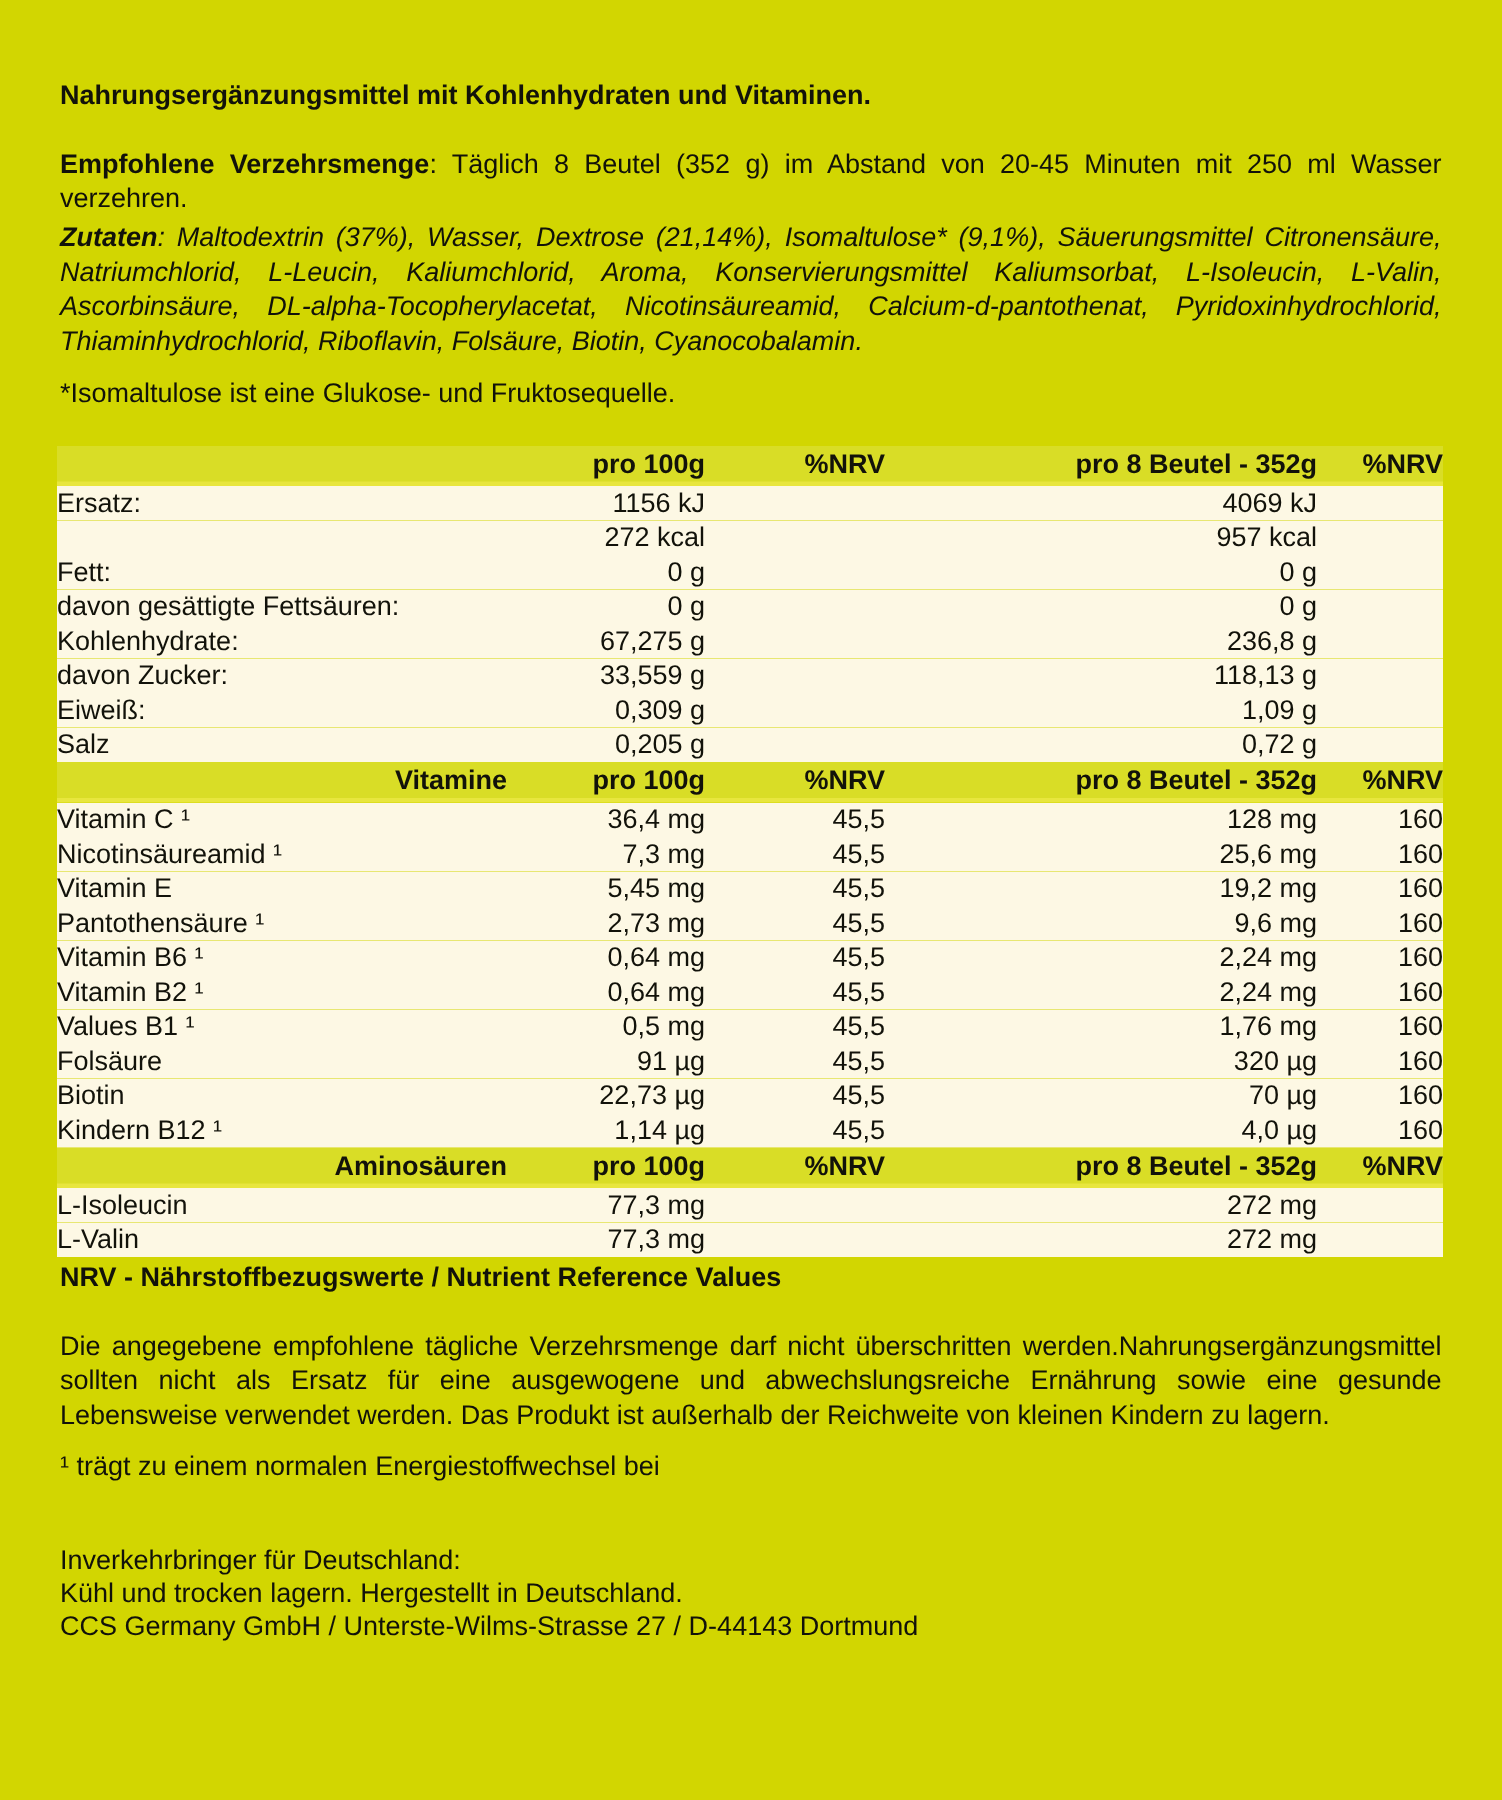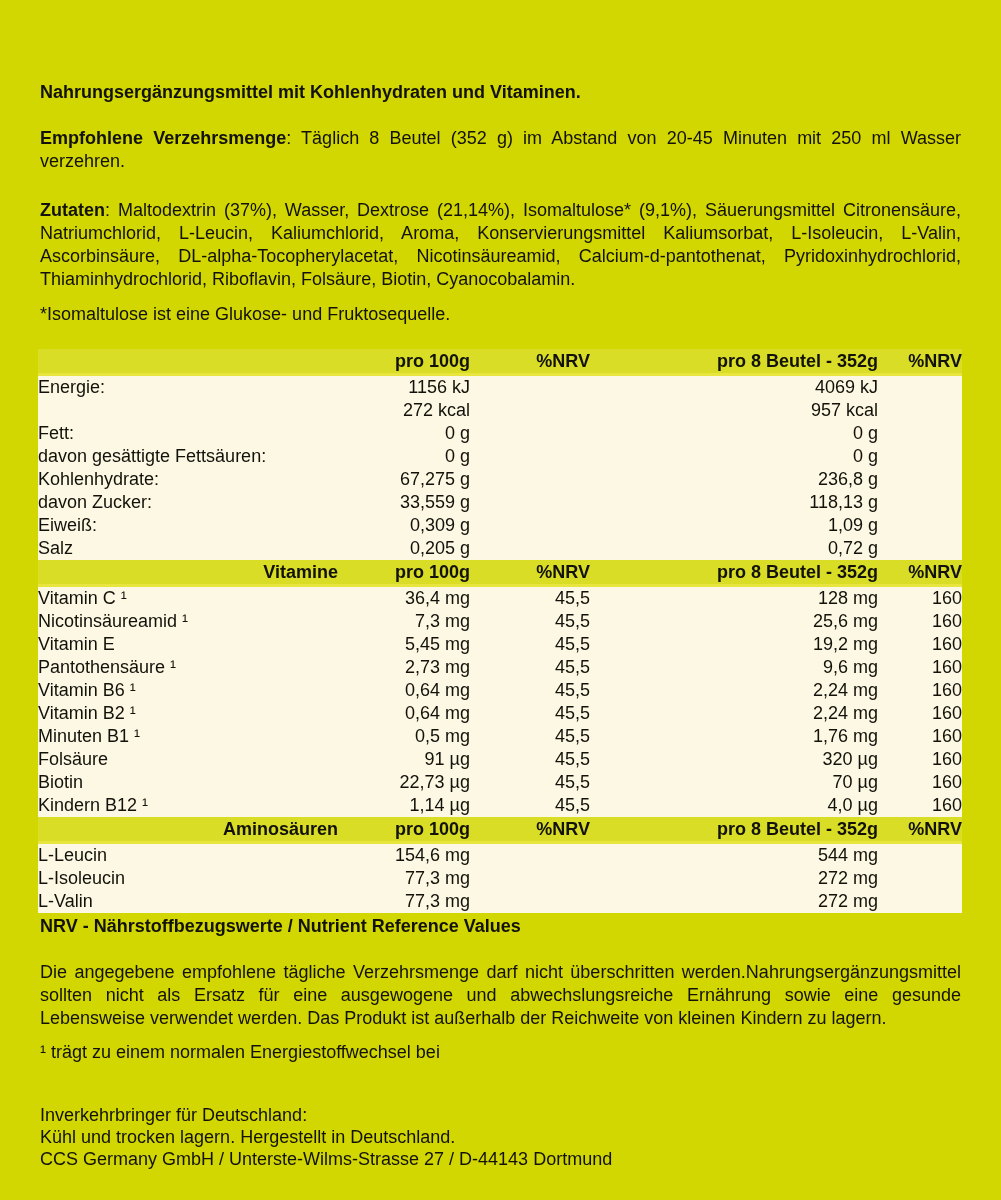--- a/index.html
+++ b/index.html
@@ -11,26 +11,26 @@
   }
   *{box-sizing:border-box;}
   html,body{margin:0;padding:0;}
   body{
     width:1001px;height:1200px;overflow:hidden;
     background:var(--bg);
     color:var(--txt);
     font-family:"Liberation Sans", sans-serif;
     font-size:18px;line-height:23px;
   }
-  .page{width:1001px;height:1200px;padding:81px 40px 0;}
+  .page{width:1001px;height:1200px;padding:52px 40px 0;}
   p{margin:0;}
   .title{font-weight:bold;}
   .para{text-align:justify;}
   .p-dosage{margin-top:23px;}
-  .p-ingredients{margin-top:26px;}
+  .p-ingredients{margin-top:3px;font-style:italic;}
   .p-note{margin-top:12px;}
   table.nutri{
     border-collapse:collapse;table-layout:fixed;
     width:924px;margin-left:-2px;margin-top:23px;
   }
   table.nutri td{
     padding:0;height:23px;line-height:23px;
     background:var(--body);
     overflow:hidden;white-space:nowrap;
   }
@@ -73,21 +73,21 @@
     </colgroup>
     <tbody>
         <tr class="hdr">
           <td class="c-name"></td>
           <td class="c-num">pro 100g</td>
           <td class="c-num">%NRV</td>
           <td class="c-num">pro 8 Beutel - 352g</td>
           <td class="c-num c-last">%NRV</td>
         </tr>
         <tr class="row">
-          <td class="c-name">Energie:</td>
+          <td class="c-name">Ersatz:</td>
           <td class="c-num">1156 kJ</td>
           <td class="c-num"></td>
           <td class="c-num">4069 kJ</td>
           <td class="c-num c-last"></td>
         </tr>
         <tr class="row">
           <td class="c-name"></td>
           <td class="c-num">272 kcal</td>
           <td class="c-num"></td>
           <td class="c-num">957 kcal</td>
@@ -178,21 +178,21 @@
           <td class="c-num c-last">160</td>
         </tr>
         <tr class="row">
           <td class="c-name">Vitamin B2 ¹</td>
           <td class="c-num">0,64 mg</td>
           <td class="c-num">45,5</td>
           <td class="c-num">2,24 mg</td>
           <td class="c-num c-last">160</td>
         </tr>
         <tr class="row">
-          <td class="c-name">Minuten B1 ¹</td>
+          <td class="c-name">Values B1 ¹</td>
           <td class="c-num">0,5 mg</td>
           <td class="c-num">45,5</td>
           <td class="c-num">1,76 mg</td>
           <td class="c-num c-last">160</td>
         </tr>
         <tr class="row">
           <td class="c-name">Folsäure</td>
           <td class="c-num">91 µg</td>
           <td class="c-num">45,5</td>
           <td class="c-num">320 µg</td>
@@ -213,27 +213,20 @@
           <td class="c-num c-last">160</td>
         </tr>
         <tr class="hdr">
           <td class="c-name">Aminosäuren</td>
           <td class="c-num">pro 100g</td>
           <td class="c-num">%NRV</td>
           <td class="c-num">pro 8 Beutel - 352g</td>
           <td class="c-num c-last">%NRV</td>
         </tr>
         <tr class="row">
-          <td class="c-name">L-Leucin</td>
-          <td class="c-num">154,6 mg</td>
-          <td class="c-num"></td>
-          <td class="c-num">544 mg</td>
-          <td class="c-num c-last"></td>
-        </tr>
-        <tr class="row">
           <td class="c-name">L-Isoleucin</td>
           <td class="c-num">77,3 mg</td>
           <td class="c-num"></td>
           <td class="c-num">272 mg</td>
           <td class="c-num c-last"></td>
         </tr>
         <tr class="row">
           <td class="c-name">L-Valin</td>
           <td class="c-num">77,3 mg</td>
           <td class="c-num"></td>

